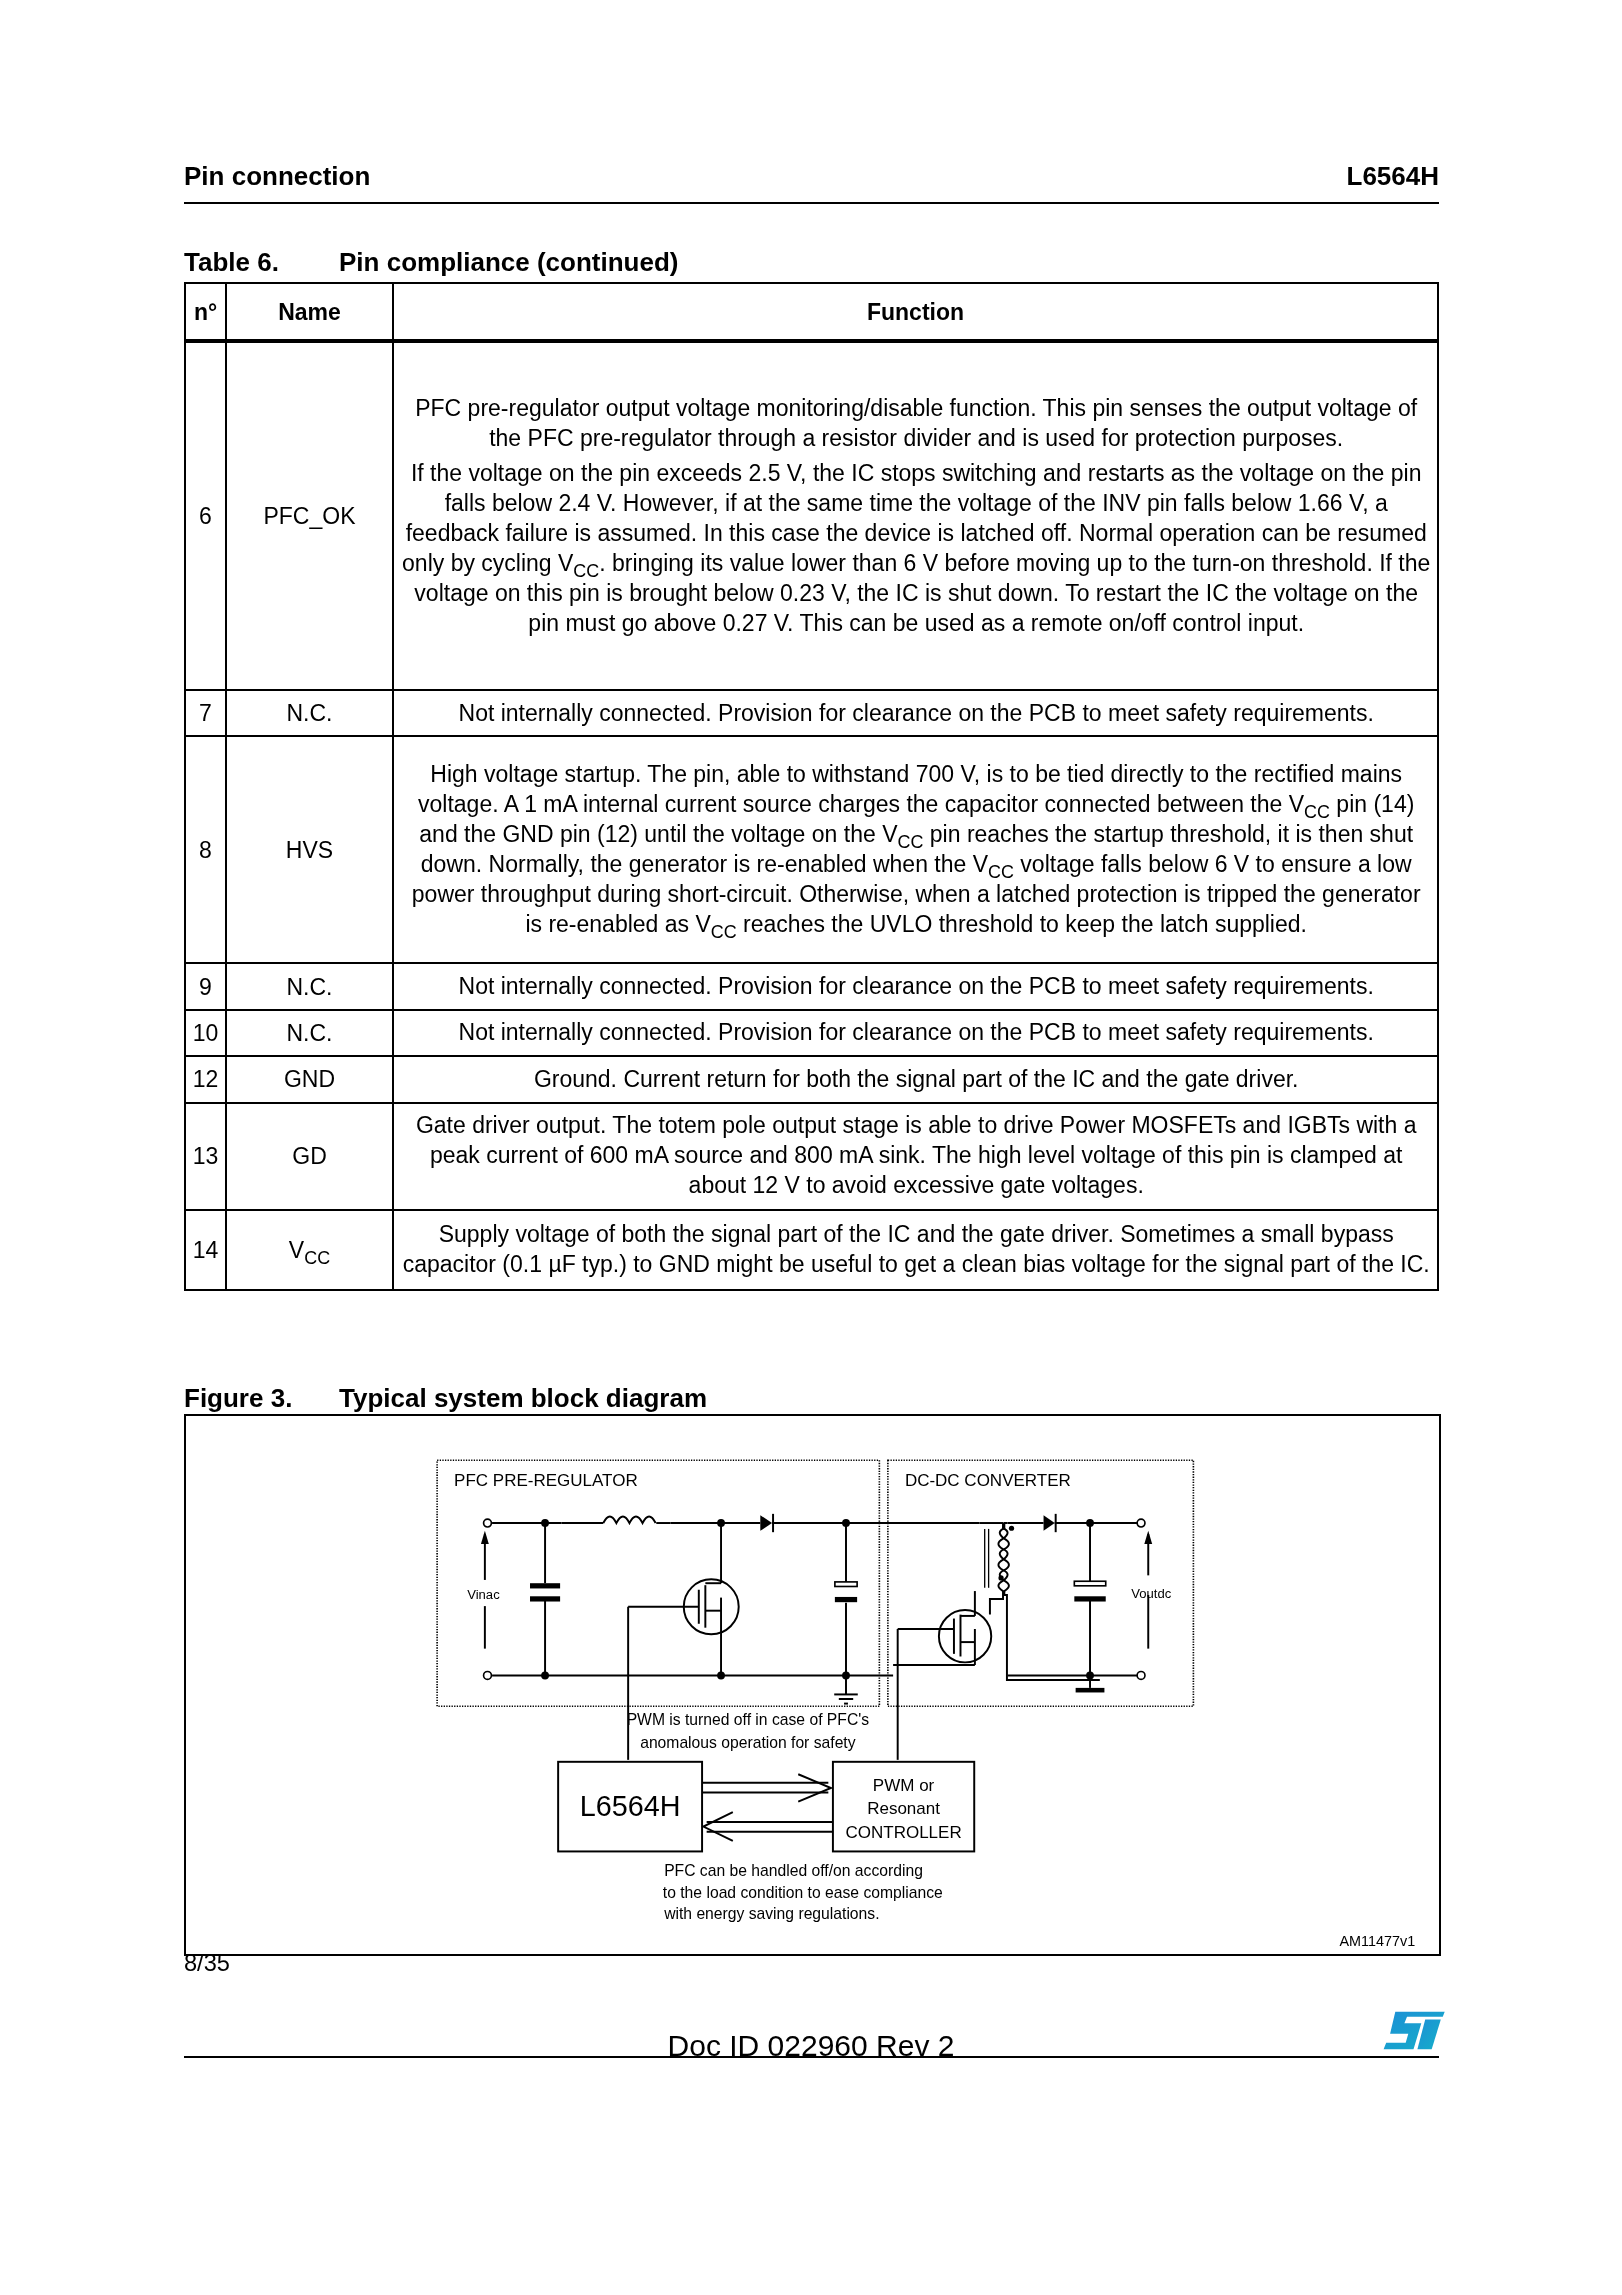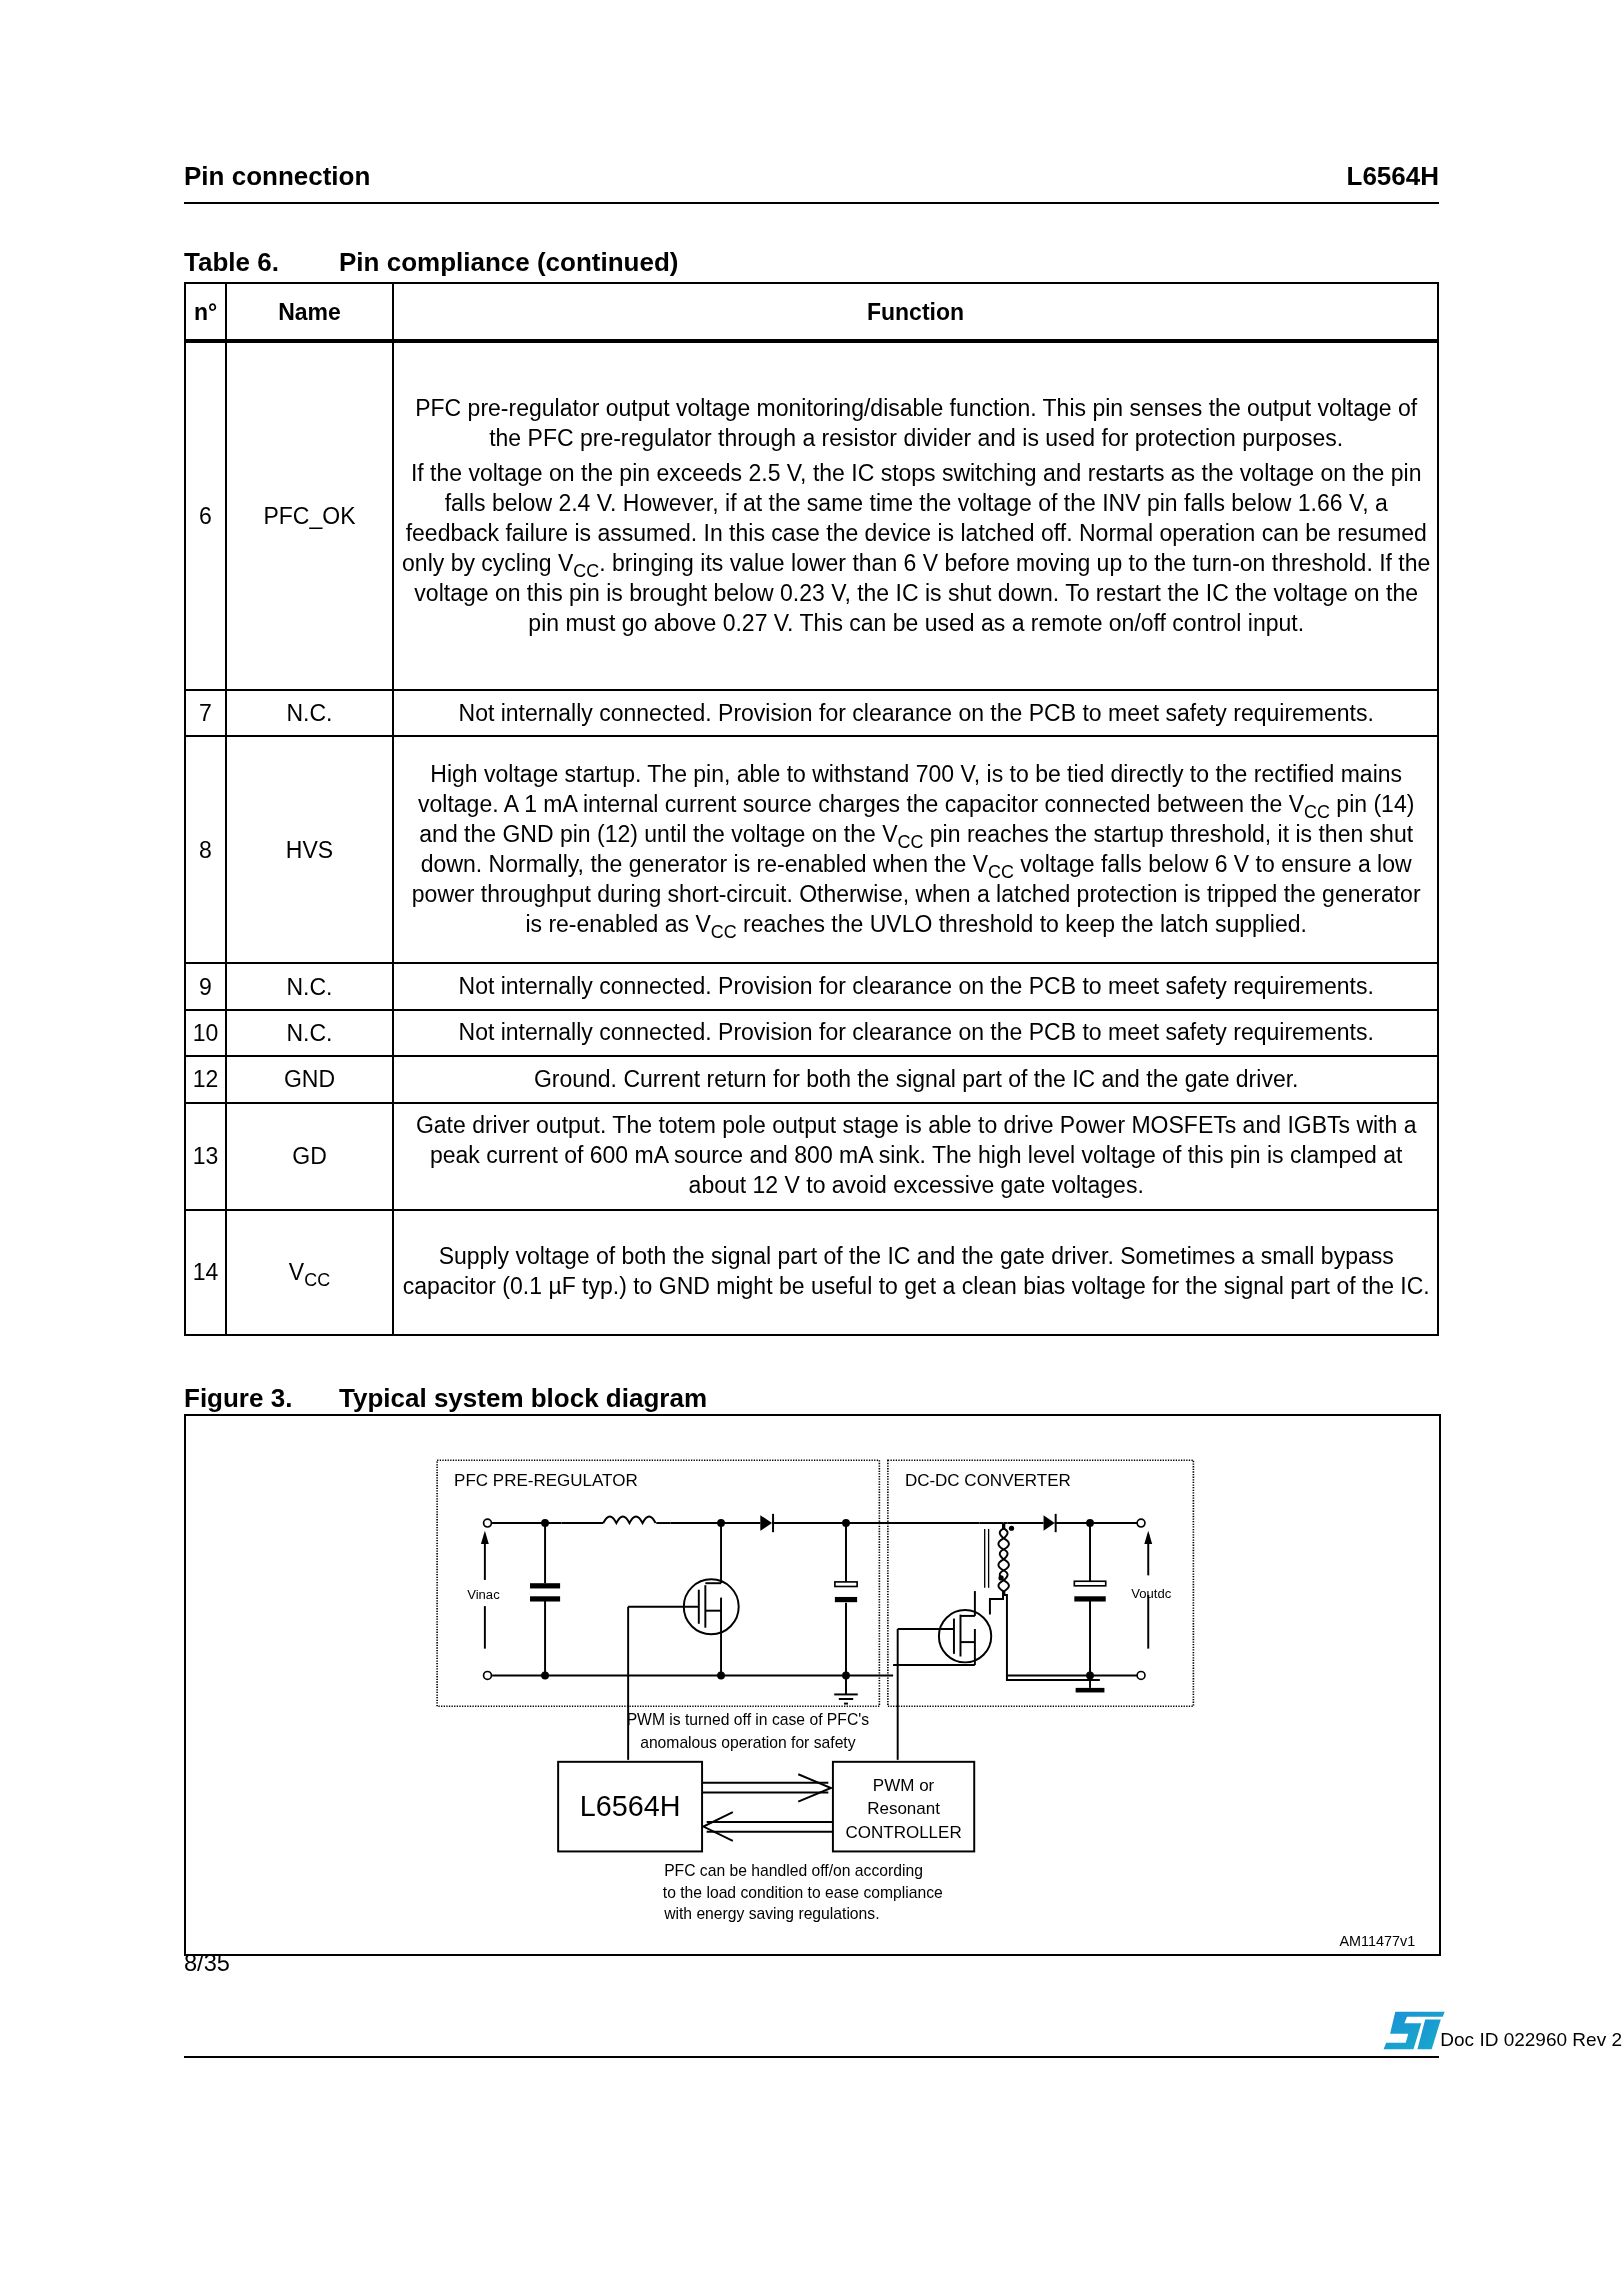--- a/index.html
+++ b/index.html
@@ -18,21 +18,21 @@
   table.pins th { font-weight:bold; height:55px; text-align:center; border-bottom:4.6px solid #000; }
   table.pins td.no { width:39px; text-align:center; }
   table.pins td.nm { width:165px; text-align:center; }
   table.pins td.fn { padding:6.5px 6.5px 7.9px 7.9px; text-align:center; }
   table.pins td.fn p { margin:0; }
   table.pins td.fn p + p { margin-top:5.2px; }
   sub { font-size:0.78em; vertical-align:-0.35em; line-height:0; }
 
   .fig-frame { left:184px; top:1414px; width:1253px; height:538px; border:2px solid #000; }
   .foot-left { left:184px; top:1950px; font-size:23.6px; }
-  .foot-center { left:0; width:1622px; top:2029px; font-size:19px; text-align:right; }
+  .foot-center { left:0; width:1622px; top:2029px; font-size:30px; text-align:center; }
   .foot-rule { left:184px; top:2056px; width:1255px; height:2px; background:#000; }
   .st-logo { left:1381px; top:2010px; width:65px; height:41px; }
   svg text { font-family:"Liberation Sans", sans-serif; }
 </style>
 </head>
 <body>
 
 <div class="abs hdr-left">Pin connection</div>
 <div class="abs hdr-right">L6564H</div>
 <div class="abs hdr-rule"></div>
@@ -93,21 +93,21 @@
           <p>Ground. Current return for both the signal part of the IC and the gate driver.</p>
         </td>
       </tr>
       <tr style="height: 107px;">
         <td class="no">13</td>
         <td class="nm">GD</td>
         <td class="fn">
           <p>Gate driver output. The totem pole output stage is able to drive Power MOSFETs and IGBTs with a peak current of 600 mA source and 800 mA sink. The high level voltage of this pin is clamped at about 12 V to avoid excessive gate voltages.</p>
         </td>
       </tr>
-      <tr style="height: 125px;">
+      <tr style="height: 80px;">
         <td class="no">14</td>
         <td class="nm">V<sub>CC</sub></td>
         <td class="fn">
           <p>Supply voltage of both the signal part of the IC and the gate driver. Sometimes a small bypass capacitor (0.1 µF typ.) to GND might be useful to get a clean bias voltage for the signal part of the IC.</p>
         </td>
       </tr>
     </tbody>
 </table>
 
 <div class="abs fig-caption">

